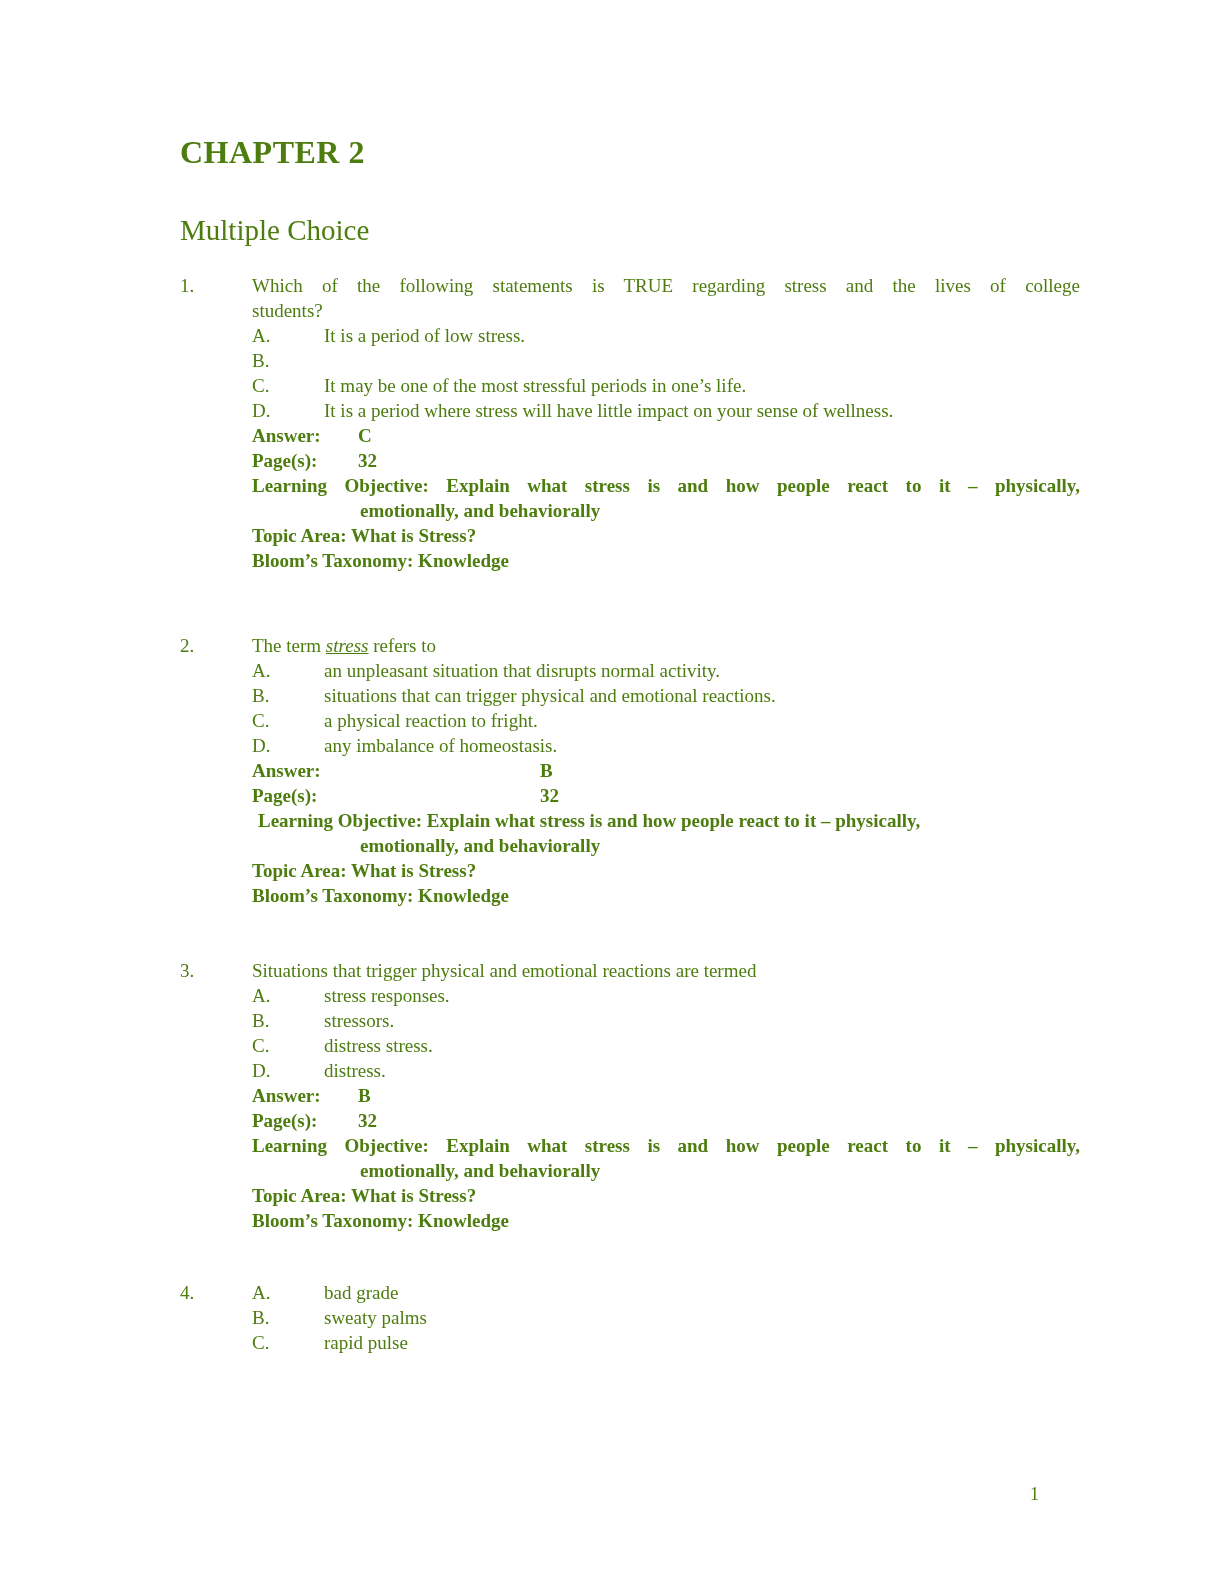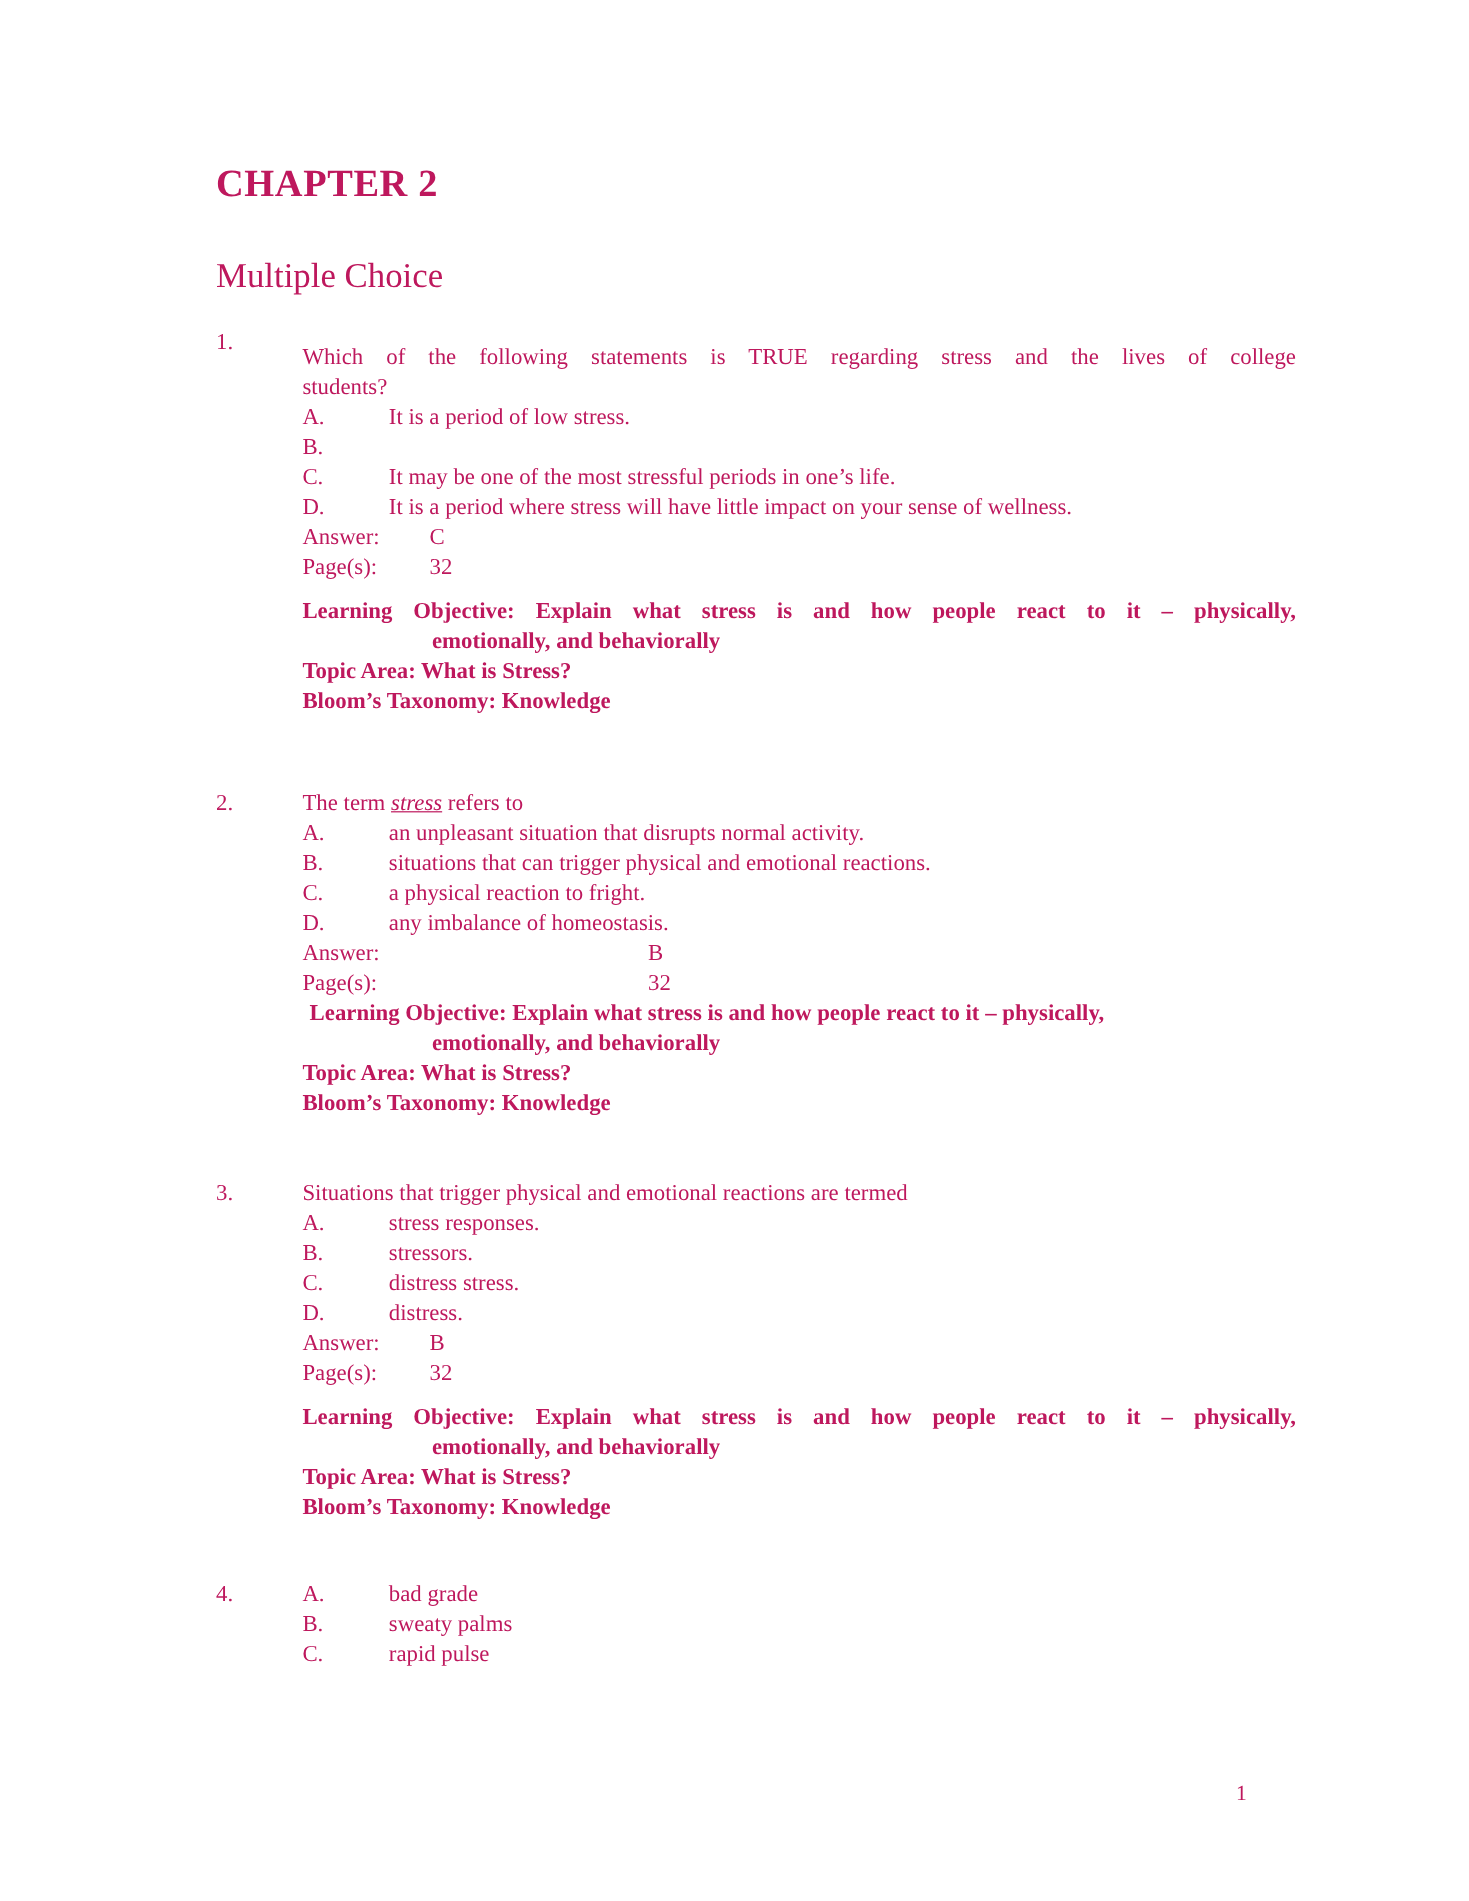--- a/index.html
+++ b/index.html
@@ -5,21 +5,21 @@
   html, body {
     margin: 0;
     padding: 0;
     background: #ffffff;
   }
   .page {
     position: relative;
     width: 1224px;
     height: 1584px;
     background: #ffffff;
-    color: #be185d;
+    color: #4d7c0f;
     font-family: "Liberation Serif", "DejaVu Serif", serif;
     font-size: 19px;
     line-height: 25px;
     overflow: hidden;
   }
   .content {
     position: absolute;
     left: 180px;
     top: 130px;
     width: 900px;
@@ -37,25 +37,24 @@
     font-weight: normal;
   }
   .question { margin-top: 28px; }
   .question + .question { margin-top: 55px; }
   .q-row { display: flex; }
   .q-num { flex: 0 0 72px; }
   .q-body { width: 828px; }
   .justify {
     text-align: justify;
     text-align-last: justify;
-    margin-top: 12px;
   }
   .opt { display: flex; }
   .opt .letter { flex: 0 0 72px; }
-  .meta { display: flex; font-weight: normal; }
+  .meta { display: flex; font-weight: bold; }
   .meta.tab-small .label { flex: 0 0 106px; }
   .meta.tab-large .label { flex: 0 0 288px; }
   .bold { font-weight: bold; }
   .lo-cont { margin-left: 108px; }
   .indent-sm { padding-left: 6px; }
   .italic { font-style: italic; text-decoration: underline; }
   .page-number {
     position: absolute;
     left: 1030px;
     top: 1482px;

